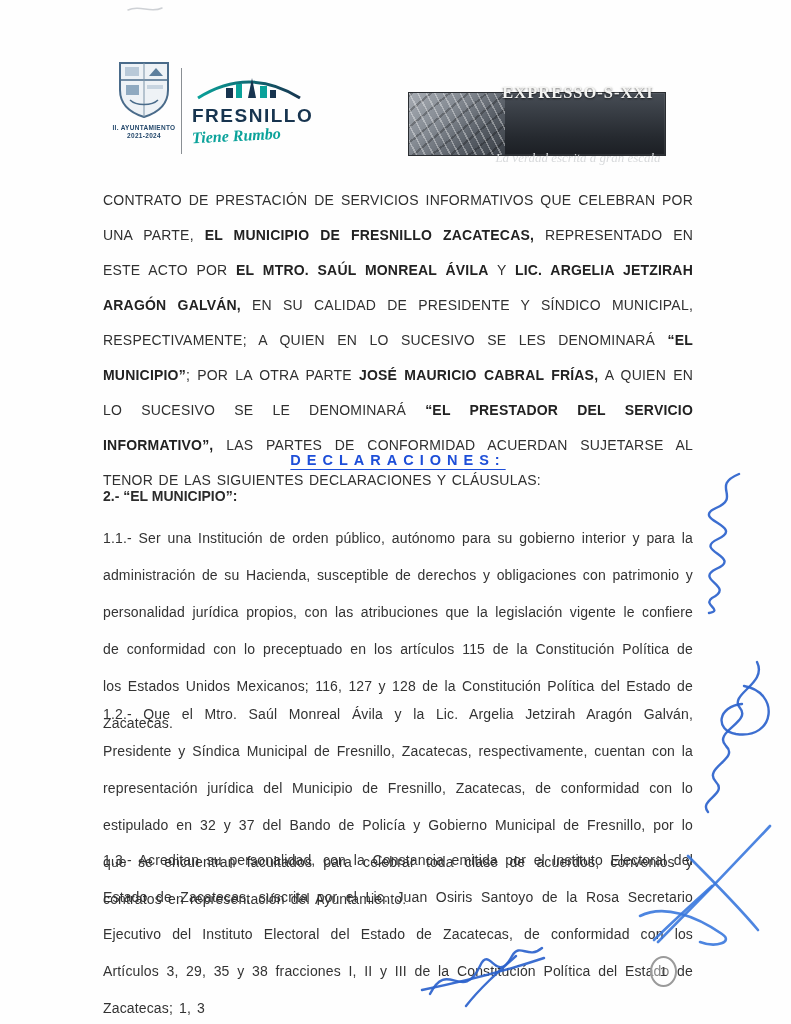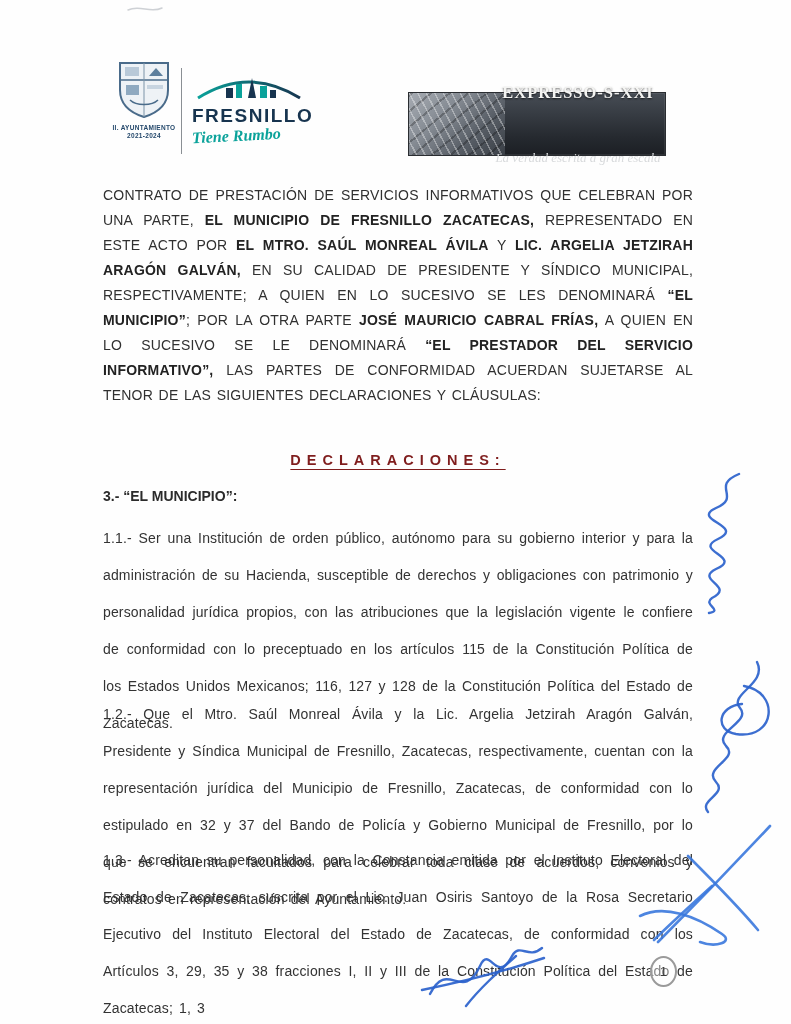--- a/index.html
+++ b/index.html
@@ -31,25 +31,25 @@
     background:repeating-linear-gradient(62deg, rgba(255,255,255,0) 0 6px, rgba(255,255,255,.35) 6px 7.5px),
                repeating-linear-gradient(-40deg, rgba(0,0,0,0) 0 10px, rgba(0,0,0,.25) 10px 12px); }
   .banner-text { position:absolute; left:86px; right:4px; top:0; height:100%;
     display:flex; flex-direction:column; align-items:center; justify-content:center; text-align:center;gap:44px; }
   .b-title { font-family:"Liberation Serif", serif; font-weight:bold; color:#f4f4f2;
     font-size:16.5px; letter-spacing:1px; text-shadow:0 1px 2px rgba(0,0,0,.7); }
   .b-tag { font-family:"Liberation Serif", serif; font-style:italic; color:#d8dadc; font-size:13px; margin-top:3px; }
 
   
   .intro { position:absolute; left:103px; top:183px; width:590px;
-    text-align:justify; font-size:14px; line-height:25px; letter-spacing:.2px; word-spacing:1.5px; color:#303030; }
+    text-align:justify; font-size:14px; line-height:35px; letter-spacing:.2px; word-spacing:1.5px; color:#303030; }
   .intro .b { font-weight:bold; color:#222; }
 
   .decl { position:absolute; left:103px; top:452px; width:590px; text-align:center;
-    font-size:14.5px; font-weight:bold; color:#7f1d1d; }
+    font-size:14.5px; font-weight:bold; color:#1d4ed8; }
   .decl-u { letter-spacing:6px; text-decoration:underline; text-underline-offset:4px; }
 
   .clause { position:absolute; left:103px; top:488px; font-size:14px; font-weight:bold; color:#2b2b2b; }
 
   .para { position:absolute; left:103px; width:590px; text-align:justify;
     font-size:14px; line-height:37px; letter-spacing:.15px; word-spacing:2px; color:#333; }
   .p11 { top:520px; }
   .p12 { top:696px; }
   .p13 { top:842px; }
 
@@ -113,21 +113,21 @@
     <div class="banner-text">
       <div class="b-title">EXPRESSO-S-XXI</div>
       <div class="b-tag">La verdad escrita a gran escala</div>
     </div>
   </div>
 
   <p class="intro"><span>CONTRATO DE PRESTACIÓN DE SERVICIOS INFORMATIVOS QUE CELEBRAN POR UNA PARTE, </span><span class="b">EL MUNICIPIO DE FRESNILLO ZACATECAS,</span><span> REPRESENTADO EN ESTE ACTO POR </span><span class="b">EL MTRO. SAÚL MONREAL ÁVILA</span><span> Y </span><span class="b">LIC. ARGELIA JETZIRAH ARAGÓN GALVÁN,</span><span> EN SU CALIDAD DE PRESIDENTE Y SÍNDICO MUNICIPAL, RESPECTIVAMENTE; A QUIEN EN LO SUCESIVO SE LES DENOMINARÁ </span><span class="b">“EL MUNICIPIO”</span><span>; POR LA OTRA PARTE </span><span class="b">JOSÉ MAURICIO CABRAL FRÍAS,</span><span> A QUIEN EN LO SUCESIVO SE LE DENOMINARÁ </span><span class="b">“EL PRESTADOR DEL SERVICIO INFORMATIVO”,</span><span> LAS PARTES DE CONFORMIDAD ACUERDAN SUJETARSE AL TENOR DE LAS SIGUIENTES DECLARACIONES Y CLÁUSULAS:</span></p>
 
   <h2 class="decl"><span class="decl-u">DECLARACIONES:</span></h2>
 
-  <h3 class="clause">3.- “EL MUNICIPIO”:</h3>
+  <h3 class="clause">2.- “EL MUNICIPIO”:</h3>
 
   <p class="para p11"><span>1.1.-</span><span> Ser una Institución de orden público, autónomo para su gobierno interior y para la administración de su Hacienda, susceptible de derechos y obligaciones con patrimonio y personalidad jurídica propios, con las atribuciones que la legislación vigente le confiere de conformidad con lo preceptuado en los artículos 115 de la Constitución Política de los Estados Unidos Mexicanos; 116, 127 y 128 de la Constitución Política del Estado de Zacatecas.</span></p>
 
   <p class="para p12"><span>1.2.-</span><span> Que el Mtro. Saúl Monreal Ávila y la Lic. Argelia Jetzirah Aragón Galván, Presidente y Síndica Municipal de Fresnillo, Zacatecas, respectivamente, cuentan con la representación jurídica del Municipio de Fresnillo, Zacatecas, de conformidad con lo estipulado en 32 y 37 del Bando de Policía y Gobierno Municipal de Fresnillo, por lo que se encuentran facultados para celebrar toda clase de acuerdos, convenios y contratos en representación del Ayuntamiento.</span></p>
 
   <p class="para p13"><span>1.3.-</span><span> Acreditan su personalidad, con la Constancia emitida por el Instituto Electoral del Estado de Zacatecas, suscrita por el Lic. Juan Osiris Santoyo de la Rosa Secretario Ejecutivo del Instituto Electoral del Estado de Zacatecas, de conformidad con los Artículos 3, 29, 35 y 38 fracciones I, II y III de la Constitución Política del Estado de Zacatecas; 1, 3</span></p>
 
   <svg class="ink" viewBox="0 0 791 1024">
     <g>
       <path class="faint" d="M128 10 C140 4 150 14 162 8"></path>

